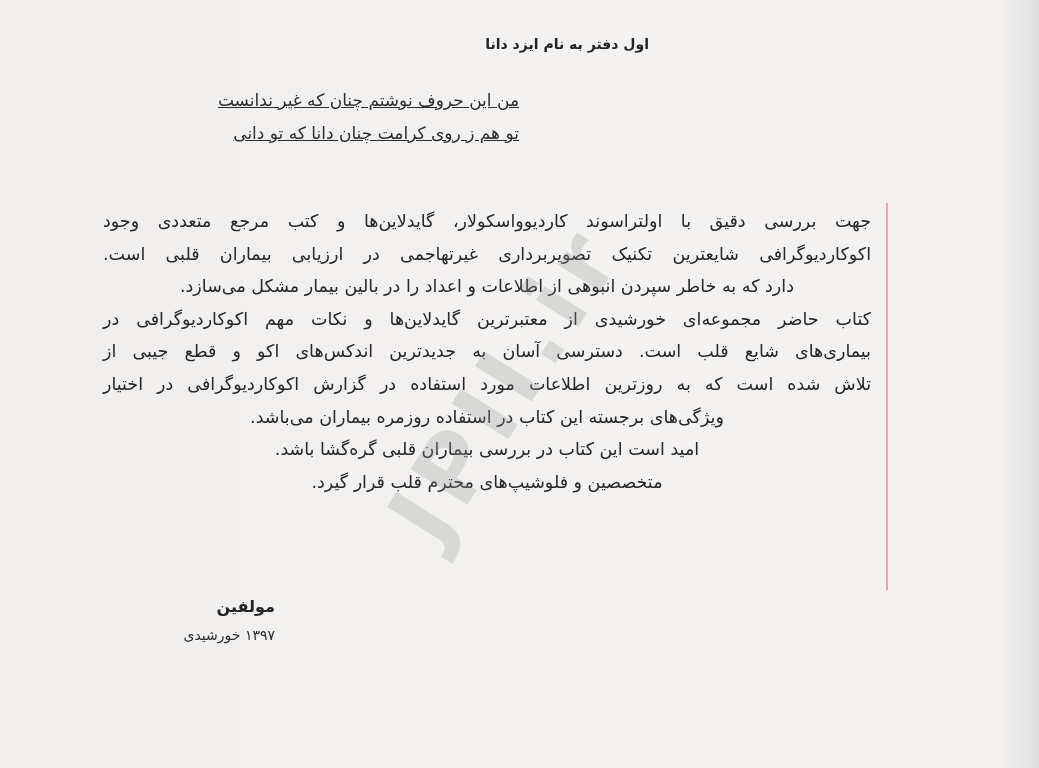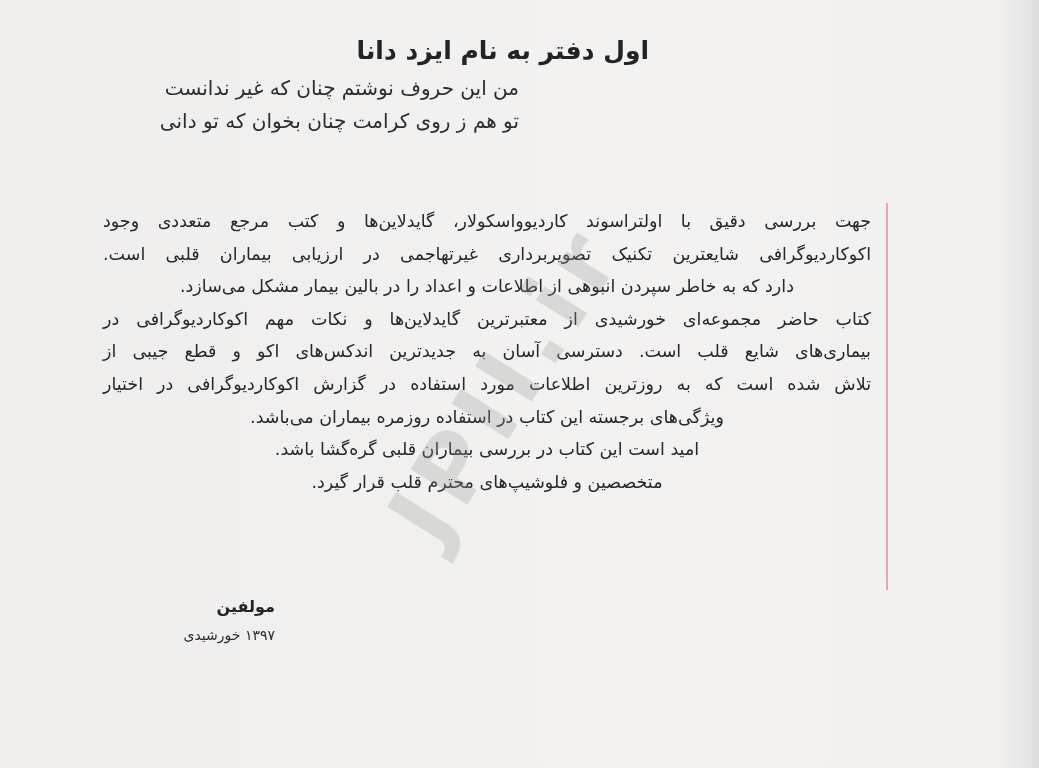--- a/index.html
+++ b/index.html
@@ -26,33 +26,34 @@
       right: 0; top: 0;
       width: 12px; height: 768px;
       background: linear-gradient(to right, rgba(225,224,226,0) 0%, #dedde0 100%);
     }
     .rtl { direction: rtl; unicode-bidi: embed; }
 
     .heading {
       position: absolute;
       right: 390px;
       top: 36px;
-      font-size: 25px;
+      font-size: 14px;
       font-weight: bold;
       color: #232224;
       white-space: nowrap;
     }
     .poem {
       position: absolute;
       right: 520px;
-      top: 72px;
+      top: 84px;
       width: 430px;
-      font-size: 20px;
+      font-size: 17px;
       line-height: 33px;
       color: #2d2c2e;
+      text-decoration: underline;
     }
     .poem-line {
       display: block;
       white-space: nowrap;
       text-align: right;
     }
 
     .rule {
       position: absolute;
       left: 886px;
@@ -121,21 +122,21 @@
 </head>
 <body>
 
 <div class="page">
   <div class="page-edge"></div>
 
   <div class="heading rtl">اول دفتر به نام ایزد دانا</div>
 
   <div class="poem rtl">
     <span class="poem-line">من این حروف نوشتم چنان که غیر ندانست</span>
-    <span class="poem-line">تو هم ز روی کرامت چنان بخوان که تو دانی</span>
+    <span class="poem-line">تو هم ز روی کرامت چنان دانا که تو دانی</span>
   </div>
 
   <div class="rule"></div>
 
   <div class="body-text rtl">
     <span class="body-line justify">جهت بررسی دقیق با اولتراسوند کاردیوواسکولار، گایدلاین‌ها و کتب مرجع متعددی وجود</span>
     <span class="body-line justify">اکوکاردیوگرافی شایعترین تکنیک تصویربرداری غیرتهاجمی در ارزیابی بیماران قلبی است.</span>
     <span class="body-line">دارد که به خاطر سپردن انبوهی از اطلاعات و اعداد را در بالین بیمار مشکل می‌سازد.</span>
     <span class="body-line justify">کتاب حاضر مجموعه‌ای خورشیدی از معتبرترین گایدلاین‌ها و نکات مهم اکوکاردیوگرافی در</span>
     <span class="body-line justify">بیماری‌های شایع قلب است. دسترسی آسان به جدیدترین اندکس‌های اکو و قطع جیبی از</span>

